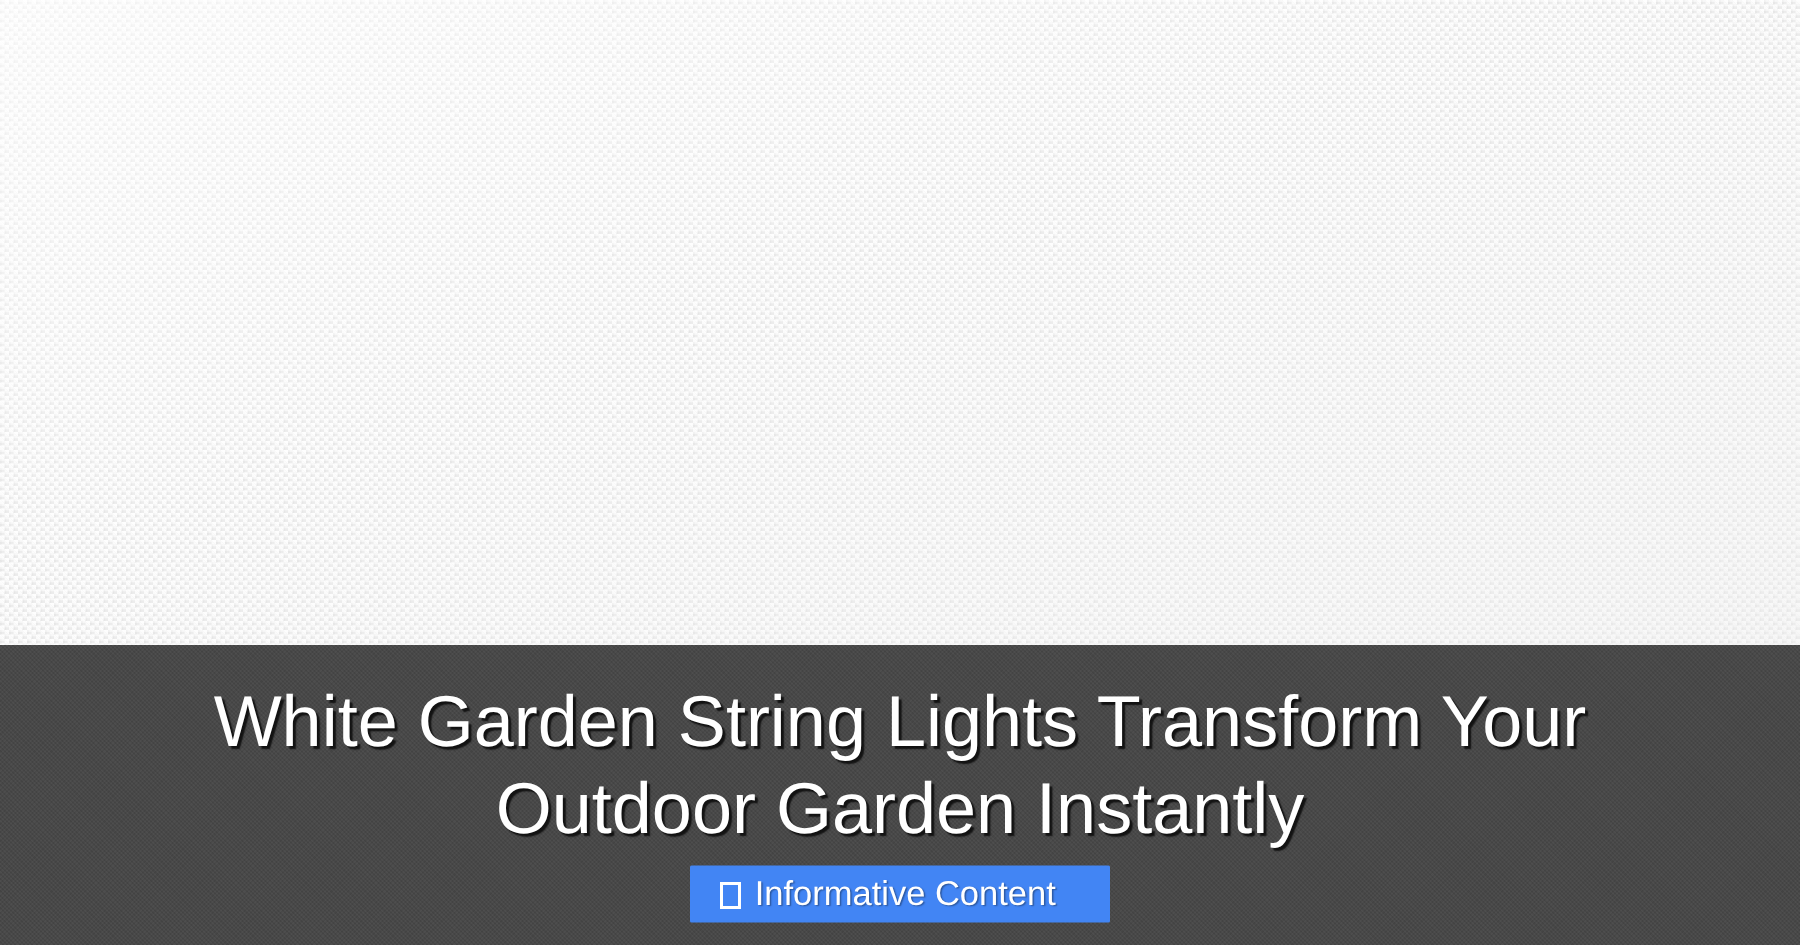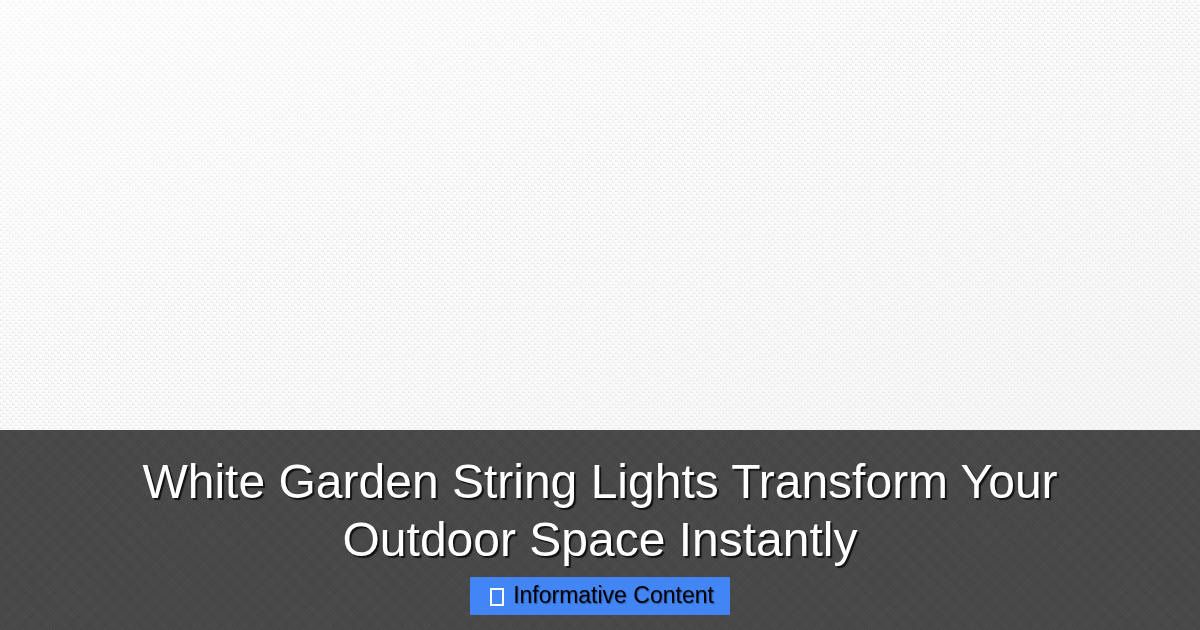--- a/index.html
+++ b/index.html
@@ -79,24 +79,24 @@
     justify-content: center;
     width: 100%;
   }
 
   .badge {
     display: inline-flex;
     align-items: center;
     justify-content: center;
     gap: 9px;
     background: #4285f4;
-    color: #000000;
+    color: #ffffff;
     font-size: 23px;
     line-height: 23px;
-    padding: 7px 16px 8px 20px;
+    padding: 7px 36px 8px 20px;
     border-radius: 1px;
     white-space: nowrap;
     text-shadow: 1px 1px 1px rgba(0,0,0,0.35);
   }
 
   
   .tofu-glyph {
     display: inline-block;
     width: 14px;
     height: 18px;
@@ -112,21 +112,21 @@
 <div id="og-card">
 
   <div class="hero-area">
     <div class="hero-sheen"></div>
   </div>
 
   <div class="caption-band">
 
     <div class="caption-title">
       <span>White Garden String Lights Transform Your</span>
-      <span>Outdoor Space Instantly</span>
+      <span>Outdoor Garden Instantly</span>
     </div>
 
     <div class="badge-row">
       <div class="badge">
         <span class="tofu-glyph"></span>
         <span>Informative Content</span>
       </div>
     </div>
 
   </div>

